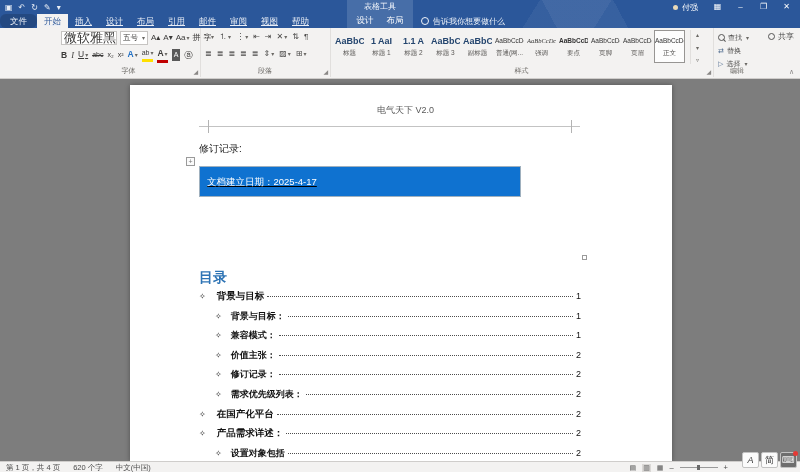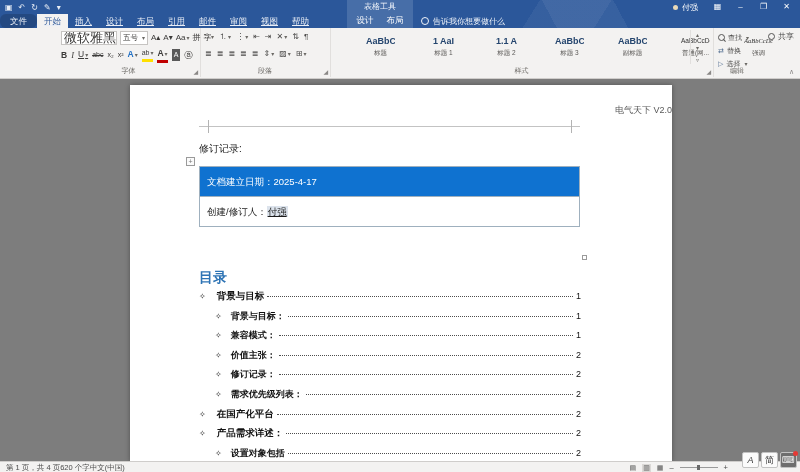--- a/index.html
+++ b/index.html
@@ -58,63 +58,63 @@
   .fb-fx{color:#1f6fc4;font-weight:bold;}
   .fb-hl{border-bottom:3px solid #ffe000;font-size:7px;}
   .fb-col{border-bottom:3px solid #c00000;font-weight:bold;}
   .fb-shade{background:#595959;color:#fff;padding:0 2px;font-size:7px;}
   .grp-para{left:200px;width:130px;}
   .prow1{position:absolute;left:5px;top:3px;display:flex;align-items:center;gap:5px;font-size:8px;}
   .prow2{position:absolute;left:5px;top:20px;display:flex;align-items:center;gap:5px;font-size:8px;}
   .pbtn{line-height:12px;color:#4a4948;}
   .grp-styles{left:330px;width:383px;}
   .sgallery{position:absolute;left:4px;top:2px;display:flex;}
-  .style-item{width:31px;height:33px;margin-right:1px;text-align:center;overflow:hidden;border:1px solid transparent;box-sizing:border-box;margin-left:31px;}
+  .style-item{width:31px;height:33px;margin-right:1px;text-align:center;overflow:hidden;border:1px solid transparent;box-sizing:border-box;}
   .style-item.sel{border-color:#979593;background:#fdfdfd;}
   .style-preview{height:18px;line-height:20px;white-space:nowrap;overflow:hidden;color:#333;}
   .style-label{font-size:6.5px;color:#5a5856;white-space:nowrap;overflow:hidden;line-height:8px;}
   .p-lg .style-preview{font-size:9px;color:#24456e;font-weight:600;}
   .p-sm .style-preview{font-size:6.5px;}
   .p-it .style-preview{font-style:italic;font-family:"Liberation Serif",serif;}
   .p-bd .style-preview{font-weight:bold;}
   .sgal-ctl{position:absolute;left:360px;top:2px;width:14px;height:34px;border-left:1px solid #e1dfdd;display:flex;flex-direction:column;align-items:center;justify-content:space-between;font-size:6px;color:#6b6965;padding:1px 0;box-sizing:border-box;}
   .grp-edit{left:713px;width:48px;border-right:none;}
   .erow{position:absolute;left:5px;display:flex;align-items:center;gap:3px;font-size:7px;height:11px;white-space:nowrap;color:#4a4948;}
   .mag{width:5px;height:5px;border:1px solid #555;border-radius:50%;position:relative;}
   .mag::after{content:"";position:absolute;width:3px;height:1px;background:#555;transform:rotate(45deg);left:4px;top:5px;}
   .eic{font-size:7px;color:#4f6b8f;}
   .share{position:absolute;right:6px;top:3px;display:flex;align-items:center;gap:3px;font-size:8px;color:#444;}
   .person{width:5px;height:5px;border:1px solid #555;border-radius:50%;}
   .collapse{position:absolute;right:6px;bottom:2px;font-size:7px;color:#8a8886;}
   
   #doc{position:absolute;left:0;top:78px;width:800px;height:384px;background:#7d7d7d;overflow:hidden;}
   .page{position:absolute;left:130px;top:7px;width:542px;height:377px;background:#fff;box-shadow:0 0 5px rgba(0,0,0,.35);overflow:hidden;}
-  .pg-header{position:absolute;left:0;right:0;top:19px;text-align:right;font-size:9px;color:#595959;padding-left:9px;}
+  .pg-header{position:absolute;left:0;right:0;top:19px;text-align:center;font-size:9px;color:#595959;padding-left:9px;}
   .hdr-line{position:absolute;left:69px;width:381px;top:41px;border-top:1px solid #c3c3c3;}
   .crop{position:absolute;top:35px;height:13px;border-left:1px solid #b3b3b3;width:0;}
   .crop.l{left:78px;} .crop.r{left:441px;}
   .revision{position:absolute;left:69px;top:57px;font-size:10px;color:#1a1a1a;}
-  .vtable{position:absolute;left:69px;top:81px;width:381px;border:1px solid #9fb0be;border-bottom:none;box-sizing:border-box;}
+  .vtable{position:absolute;left:69px;top:81px;width:322px;border:1px solid #9fb0be;border-bottom:none;box-sizing:border-box;text-decoration:underline;}
   .vrow{height:29px;line-height:29px;border-bottom:1px solid #9fb0be;font-size:9.5px;padding-left:7px;color:#1c1c1c;background:#fff;white-space:nowrap;overflow:hidden;}
   .vrow.sel-row{background:#0f72d0;color:#fff;}
   .person-field{text-decoration:underline;background:#dce3ec;padding:0 1px;}
   .caret{display:inline-block;width:1px;height:11px;background:#111;vertical-align:-2px;margin-left:2px;}
   .tbl-handle{position:absolute;left:56px;top:72px;width:9px;height:9px;border:1px solid #9a9a9a;background:#fbfbfb;font-size:7px;line-height:8px;text-align:center;color:#777;box-sizing:border-box;}
   .tbl-resize{position:absolute;left:452px;top:170px;width:5px;height:5px;border:1px solid #9a9a9a;background:#fff;box-sizing:border-box;}
   .toc-title{position:absolute;left:69px;top:184px;font-size:14px;font-weight:bold;color:#2e74b5;}
   .toc{position:absolute;left:69px;top:205px;width:382px;}
   .toc-row{display:flex;align-items:baseline;height:19.6px;font-size:9.5px;font-weight:bold;color:#111;}
   .toc-row.lvl2{padding-left:16px;font-size:9px;}
   .toc-bullet{font-size:8px;margin-right:11px;font-weight:normal;}
   .lvl2 .toc-bullet{margin-right:9px;}
   .toc-dots{flex:1;border-bottom:1px dotted #4d4d4d;margin:0 3px;transform:translateY(-2px);}
   .toc-page{font-size:9px;font-weight:normal;}
   
   #statusbar{position:absolute;left:0;top:461px;width:800px;height:11px;background:#f3f2f1;border-top:1px solid #cfcdcb;font-size:7.5px;color:#4a4a4a;z-index:40;}
-  .sb-left{position:absolute;left:6px;top:1px;display:flex;white-space:nowrap;}
+  .sb-left{position:absolute;left:6px;top:1px;display:flex;gap:13px;white-space:nowrap;}
   .sb-right{position:absolute;right:72px;top:1px;display:flex;gap:6px;align-items:center;}
   .view-ic{font-size:7px;color:#5a5a5a;}
   .view-ic.on{background:#dad8d6;padding:0 1px;}
   .ztrack{width:38px;height:1px;background:#9a9a9a;position:relative;}
   .zthumb{position:absolute;left:17px;top:-2px;width:3px;height:5px;background:#6a6a6a;}
   
   #ime{position:absolute;right:3px;top:452px;display:flex;gap:2px;z-index:50;}
   .ime-btn{width:17px;height:16px;background:#fbfbfb;border:1px solid #c2c2c2;border-radius:2px;font-size:9px;line-height:15px;text-align:center;color:#333;box-sizing:border-box;font-style:italic;}
   .ime-btn.plain{font-style:normal;}
   .ime-btn.dark{background:#6e6e6e;color:#eee;position:relative;font-style:normal;}
@@ -341,23 +341,20 @@
       <div class="crop l"></div>
       <div class="crop r"></div>
 
       <div class="revision">修订记录:</div>
 
       <div class="tbl-handle">+</div>
       <div class="vtable">
         <div class="vrow sel-row">
           <span>文档建立日期：2025-4-17</span>
         </div>
-        <div class="vrow">
-          <span>创建/修订人：</span><span class="person-field">付强</span>
-        </div>
       </div>
       <div class="tbl-resize"></div>
 
       <div class="toc-title">目录</div>
       <div class="toc">
 
       <div class="toc-row lvl1">
             <span class="toc-bullet">✧</span>
             <span class="toc-text">背景与目标</span>
             <span class="toc-dots"></span>

